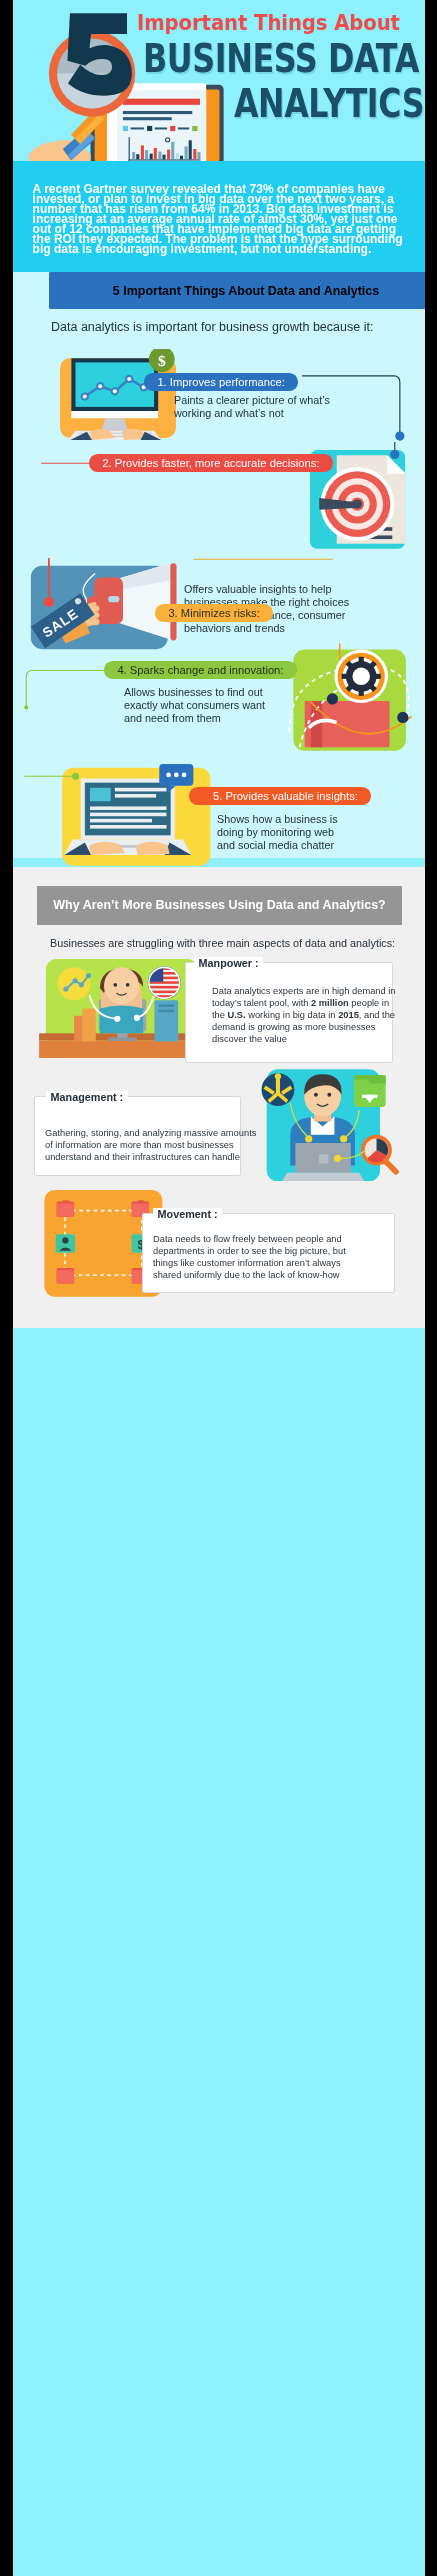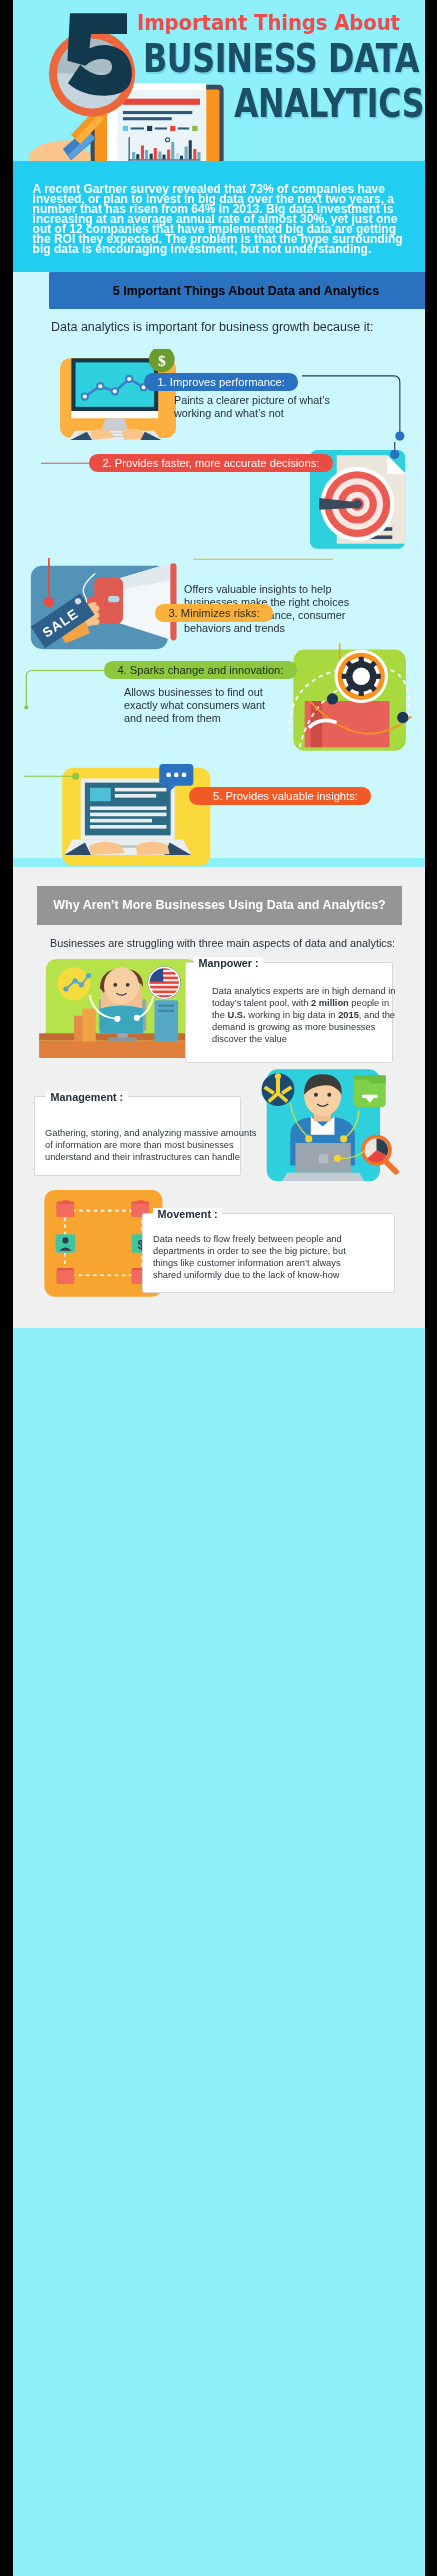--- a/index.html
+++ b/index.html
@@ -305,20 +305,21 @@
       <circle cx="214" cy="21" r="4.5" fill="#fff"></circle>
           <circle cx="229" cy="21" r="4.5" fill="#fff"></circle>
           <circle cx="244" cy="21" r="4.5" fill="#fff"></circle>
         </g>
     </svg>
     <svg class="abs" style="left:11.3px;top:495px;z-index:1;" width="57" height="18.5" viewBox="0 0 110 36">
       <path d="M0 18 L96 18" fill="none" stroke="#8dc63f" stroke-width="2.2"></path>
       <circle cx="100" cy="18" r="7" fill="#8dc63f"></circle>
     </svg>
     <div class="pill" style="left:176px;top:515px;background:#f15a24;padding-left:24px;">5. Provides valuable insights:</div>
+    <div class="itemtxt" style="left:204px;top:541px;width:123px;">Shows how a business is doing by monitoring web and social media chatter</div>
 
   </div>
 
   <div id="sec2">
     <div class="banner-grey">Why Aren’t More Businesses Using Data and Analytics?</div>
     <div class="lead" style="left:37px;top:70px;font-size:10.8px;">Businesses are struggling with three main aspects of data and analytics:</div>
 
     <svg class="abs" style="left:26px;top:88px;" width="165" height="103" viewBox="0 0 320 200">
       <rect x="13" y="8" width="295" height="192" rx="20" fill="#b7e34a"></rect>
       <rect x="0" y="152" width="320" height="14" fill="#c46b34"></rect>

